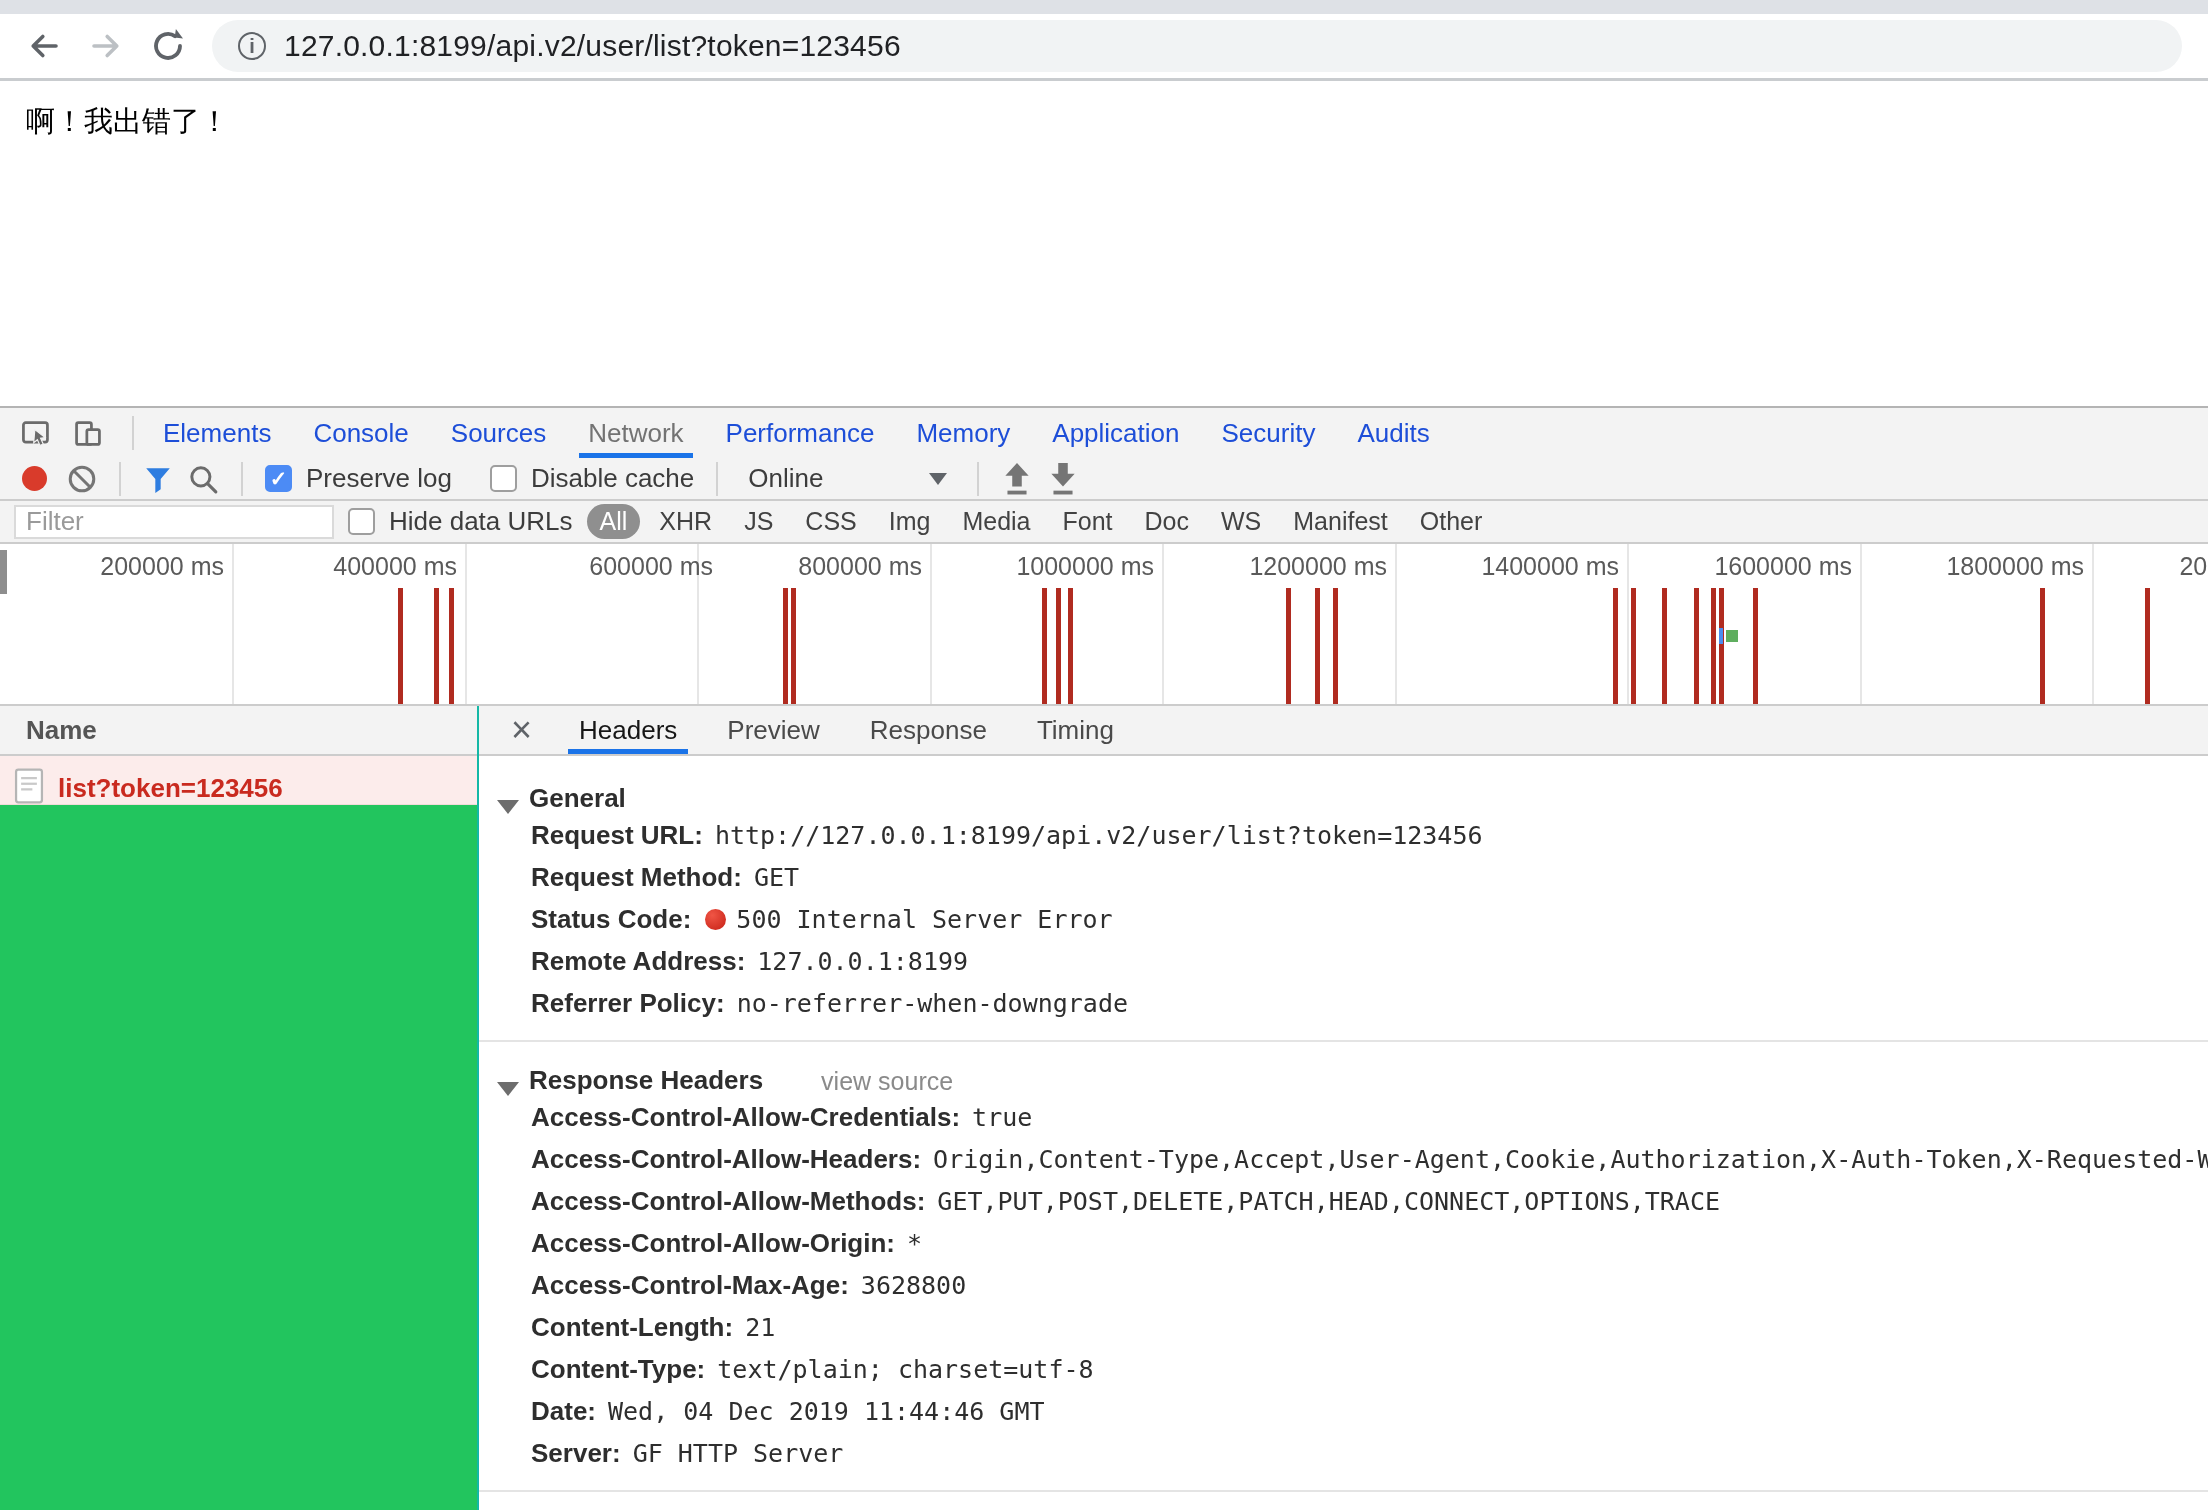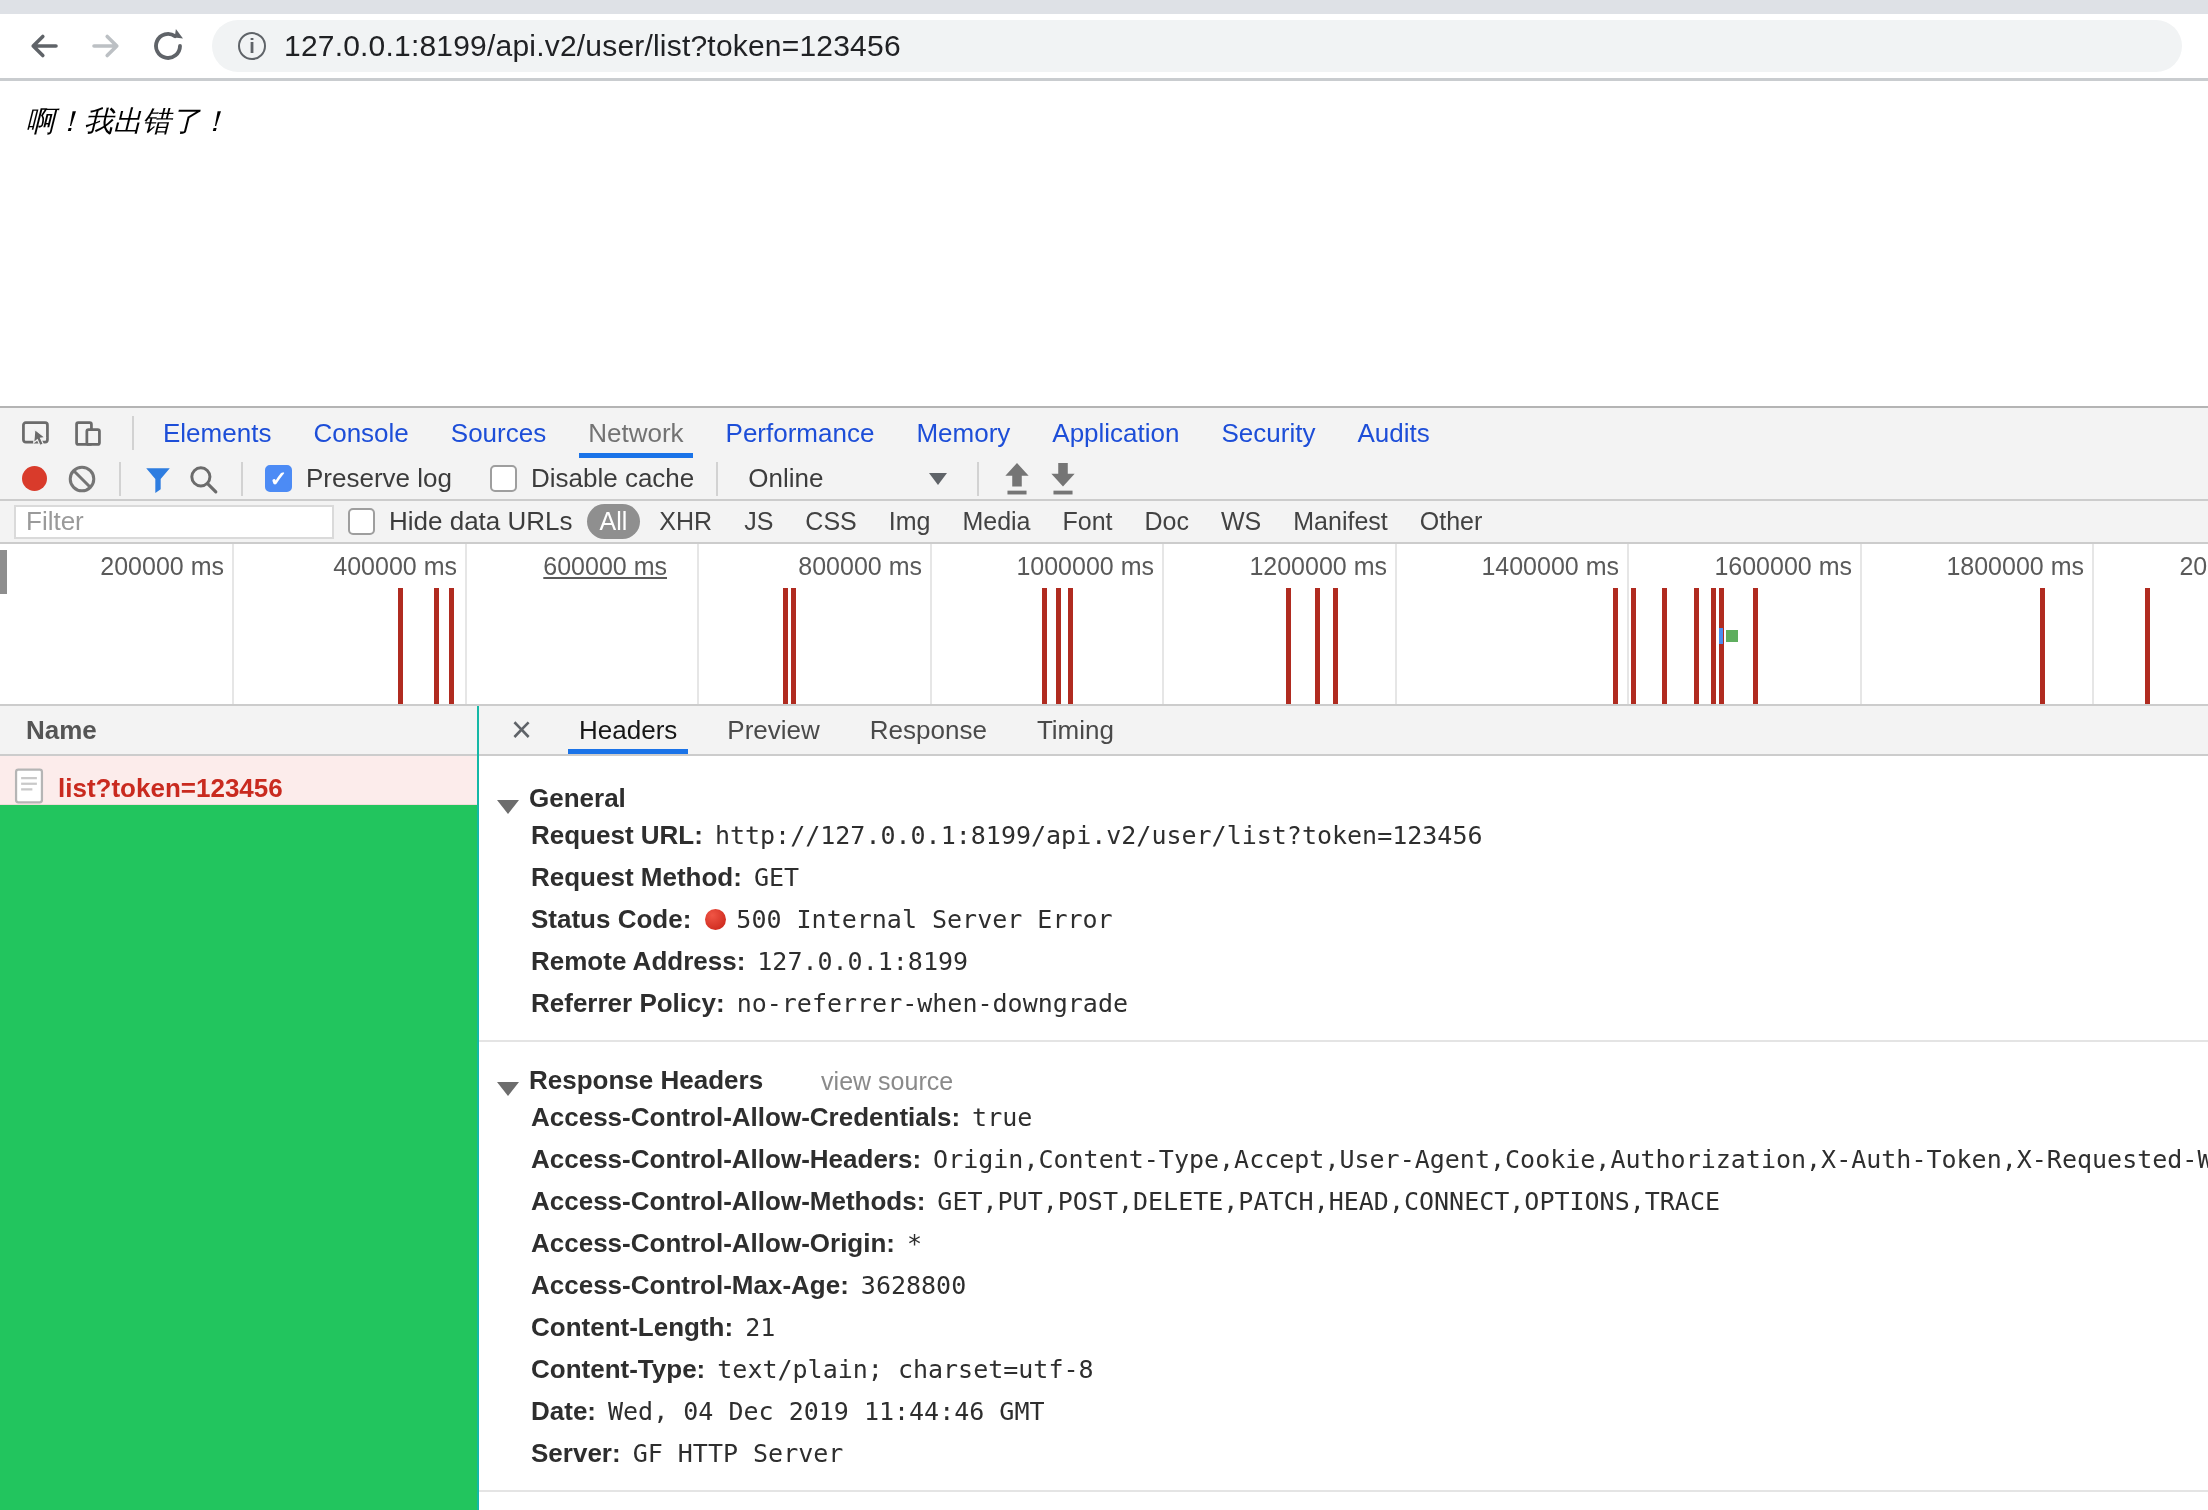--- a/index.html
+++ b/index.html
@@ -12,21 +12,21 @@
       border-bottom:3px solid #c9cccf; display:flex; align-items:center; padding:0 26px; gap:26px; }
   .nav-icon { width:36px; height:36px; flex:0 0 auto; }
   .url-pill { flex:1; height:52px; background:#f1f3f4; border-radius:28px; display:flex; align-items:center;
       padding:0 26px; gap:18px; }
   .info-circle { width:28px; height:28px; border:2.5px solid #5f6368; border-radius:50%; color:#5f6368;
       font-size:20px; font-weight:bold; display:flex; align-items:center; justify-content:center; flex:0 0 auto; }
   .url-text { font-size:30px; color:#202124; letter-spacing:0.2px; }
 
   
   .page-content { position:absolute; top:84px; left:0; right:0; height:322px; background:#fff; padding:18px 26px; }
-  .page-text { font-size:29px; color:#000;font-style:italic; }
+  .page-text { font-size:29px; color:#000; }
 
   
   .devtools { position:absolute; top:406px; left:0; right:0; bottom:0; border-top:2px solid #b4b4b4;
       display:flex; flex-direction:column; background:#fff; }
 
   .dt-tabbar { height:50px; background:#f3f3f3; display:flex; align-items:stretch; flex:0 0 auto; }
   .dt-tools { display:flex; align-items:center; gap:8px; padding:0 14px; }
   .tool-btn { width:44px; height:40px; display:flex; align-items:center; justify-content:center; border-radius:4px; }
   .vsep { width:2px; height:34px; background:#d2d2d2; margin:auto 8px; flex:0 0 auto; }
   .dt-tab { position:relative; display:flex; align-items:center; padding:0 21px; font-size:26px; color:#1d4ed8; }
@@ -203,21 +203,21 @@
       </div>
     </div>
 
     <div class="timeline">
       <div class="tl-notch"></div>
     <div class="tl-grid" style="left: 232px;"></div>
         <div class="tl-label" style="left: -26px;">200000 ms</div>
         <div class="tl-grid" style="left: 465px;"></div>
         <div class="tl-label" style="left: 207px;">400000 ms</div>
         <div class="tl-grid" style="left: 697px;"></div>
-        <div class="tl-label" style="left: 417px; text-decoration: underline;">600000 ms</div>
+        <div class="tl-label" style="left: 463px;">600000 ms</div>
         <div class="tl-grid" style="left: 930px;"></div>
         <div class="tl-label" style="left: 672px;">800000 ms</div>
         <div class="tl-grid" style="left: 1162px;"></div>
         <div class="tl-label" style="left: 904px;">1000000 ms</div>
         <div class="tl-grid" style="left: 1395px;"></div>
         <div class="tl-label" style="left: 1137px;">1200000 ms</div>
         <div class="tl-grid" style="left: 1627px;"></div>
         <div class="tl-label" style="left: 1369px;">1400000 ms</div>
         <div class="tl-grid" style="left: 1860px;"></div>
         <div class="tl-label" style="left: 1602px;">1600000 ms</div>

